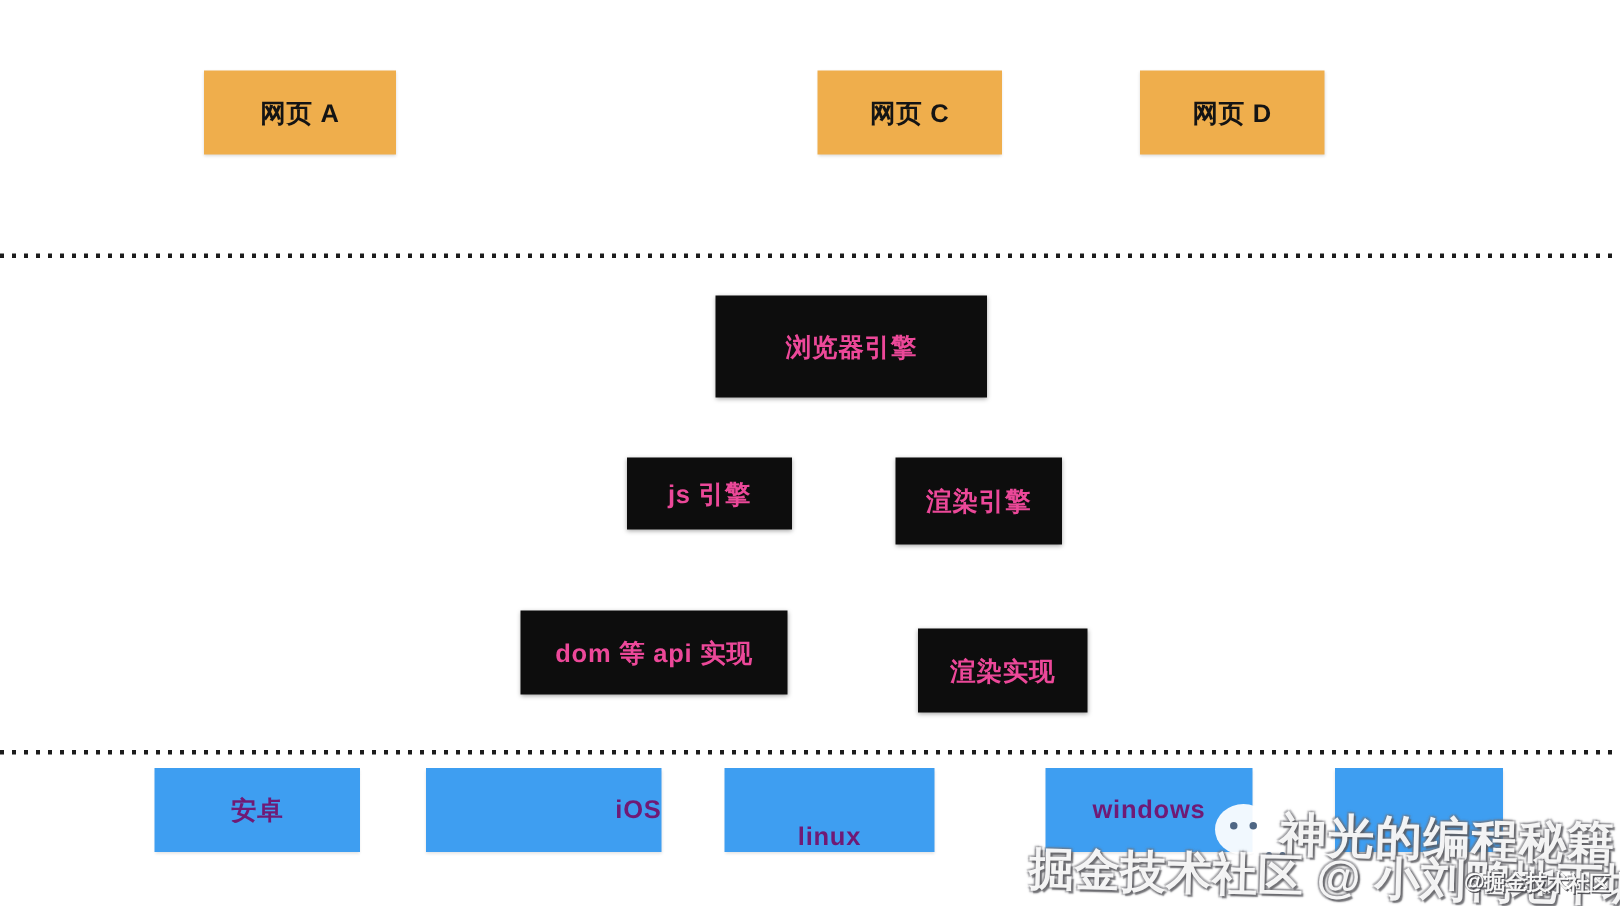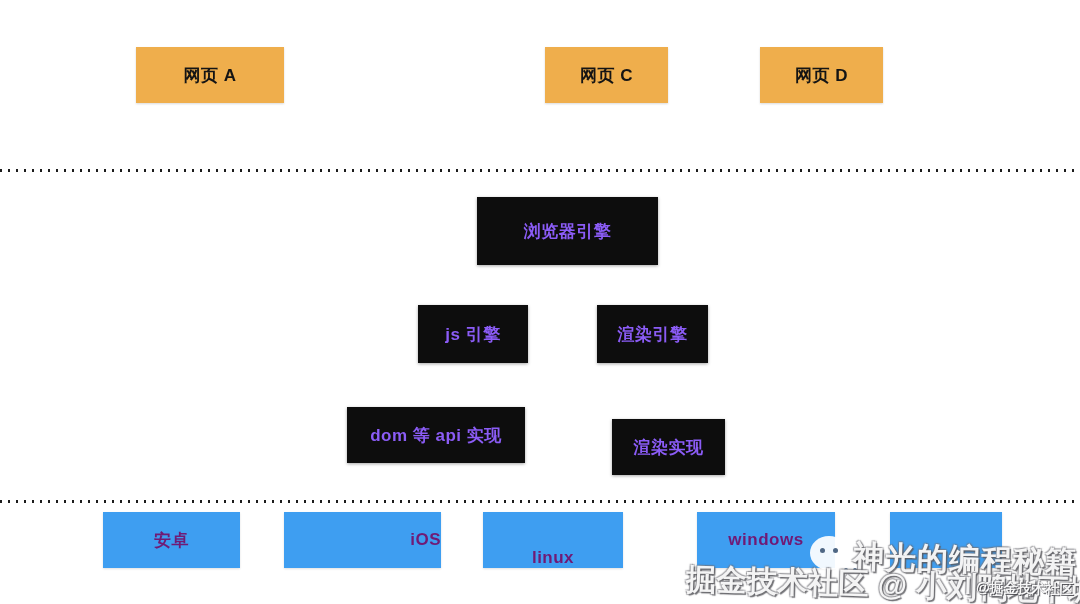--- a/index.html
+++ b/index.html
@@ -18,21 +18,21 @@
     box-sizing:border-box;
   }
   .page-box{
     background:var(--page-box,#EFAE4C);
     color:#141414;
     top:47px;height:56px;
     box-shadow:0 1px 2px rgba(0,0,0,.15);
   }
   .engine-box{
     background:var(--engine-box,#0d0d0d);
-    color:#8b5cf6;
+    color:#ec4899;
     box-shadow:0 1px 3px rgba(0,0,0,.35);
   }
   .os-box{
     background:var(--os-box,#3E9EF1);
     color:#701a75;
     top:512px;height:56px;
     box-shadow:0 1px 2px rgba(0,0,0,.12);
   }
   .dotted-line{
     position:absolute;left:0;width:1080px;height:3px;
@@ -76,36 +76,36 @@
   .wx-e1{left:12px;top:14px;}
   .wx-e2{left:25px;top:14px;}
   .wx-e3{left:36px;top:34px;width:4px;height:4px;}
   .wx-e4{left:45px;top:34px;width:4px;height:4px;}
 </style>
 </head>
 <body>
 
 <div class="canvas">
 
-  <div class="box page-box" style="left:136px;width:148px;">
+  <div class="box page-box" style="left:136px;width:128px;">
     <span>网页 A</span>
   </div>
   <div class="box page-box" style="left:545px;width:123px;">
     <span>网页 C</span>
   </div>
   <div class="box page-box" style="left:760px;width:123px;">
     <span>网页 D</span>
   </div>
 
   <div class="dotted-line" style="top:169px;"></div>
 
   <div class="box engine-box" style="left:477px;top:197px;width:181px;height:68px;">
     <span>浏览器引擎</span>
   </div>
-  <div class="box engine-box" style="left:418px;top:305px;width:110px;height:58px;">
+  <div class="box engine-box" style="left:418px;top:305px;width:110px;height:48px;">
     <span>js 引擎</span>
   </div>
   <div class="box engine-box" style="left:597px;top:305px;width:111px;height:58px;text-align:right;">
     <span>渲染引擎</span>
   </div>
   <div class="box engine-box" style="left:347px;top:407px;width:178px;height:56px;">
     <span>dom 等 api 实现</span>
   </div>
   <div class="box engine-box" style="left:612px;top:407px;width:113px;height:56px;margin-top:12px;">
     <span>渲染实现</span>

